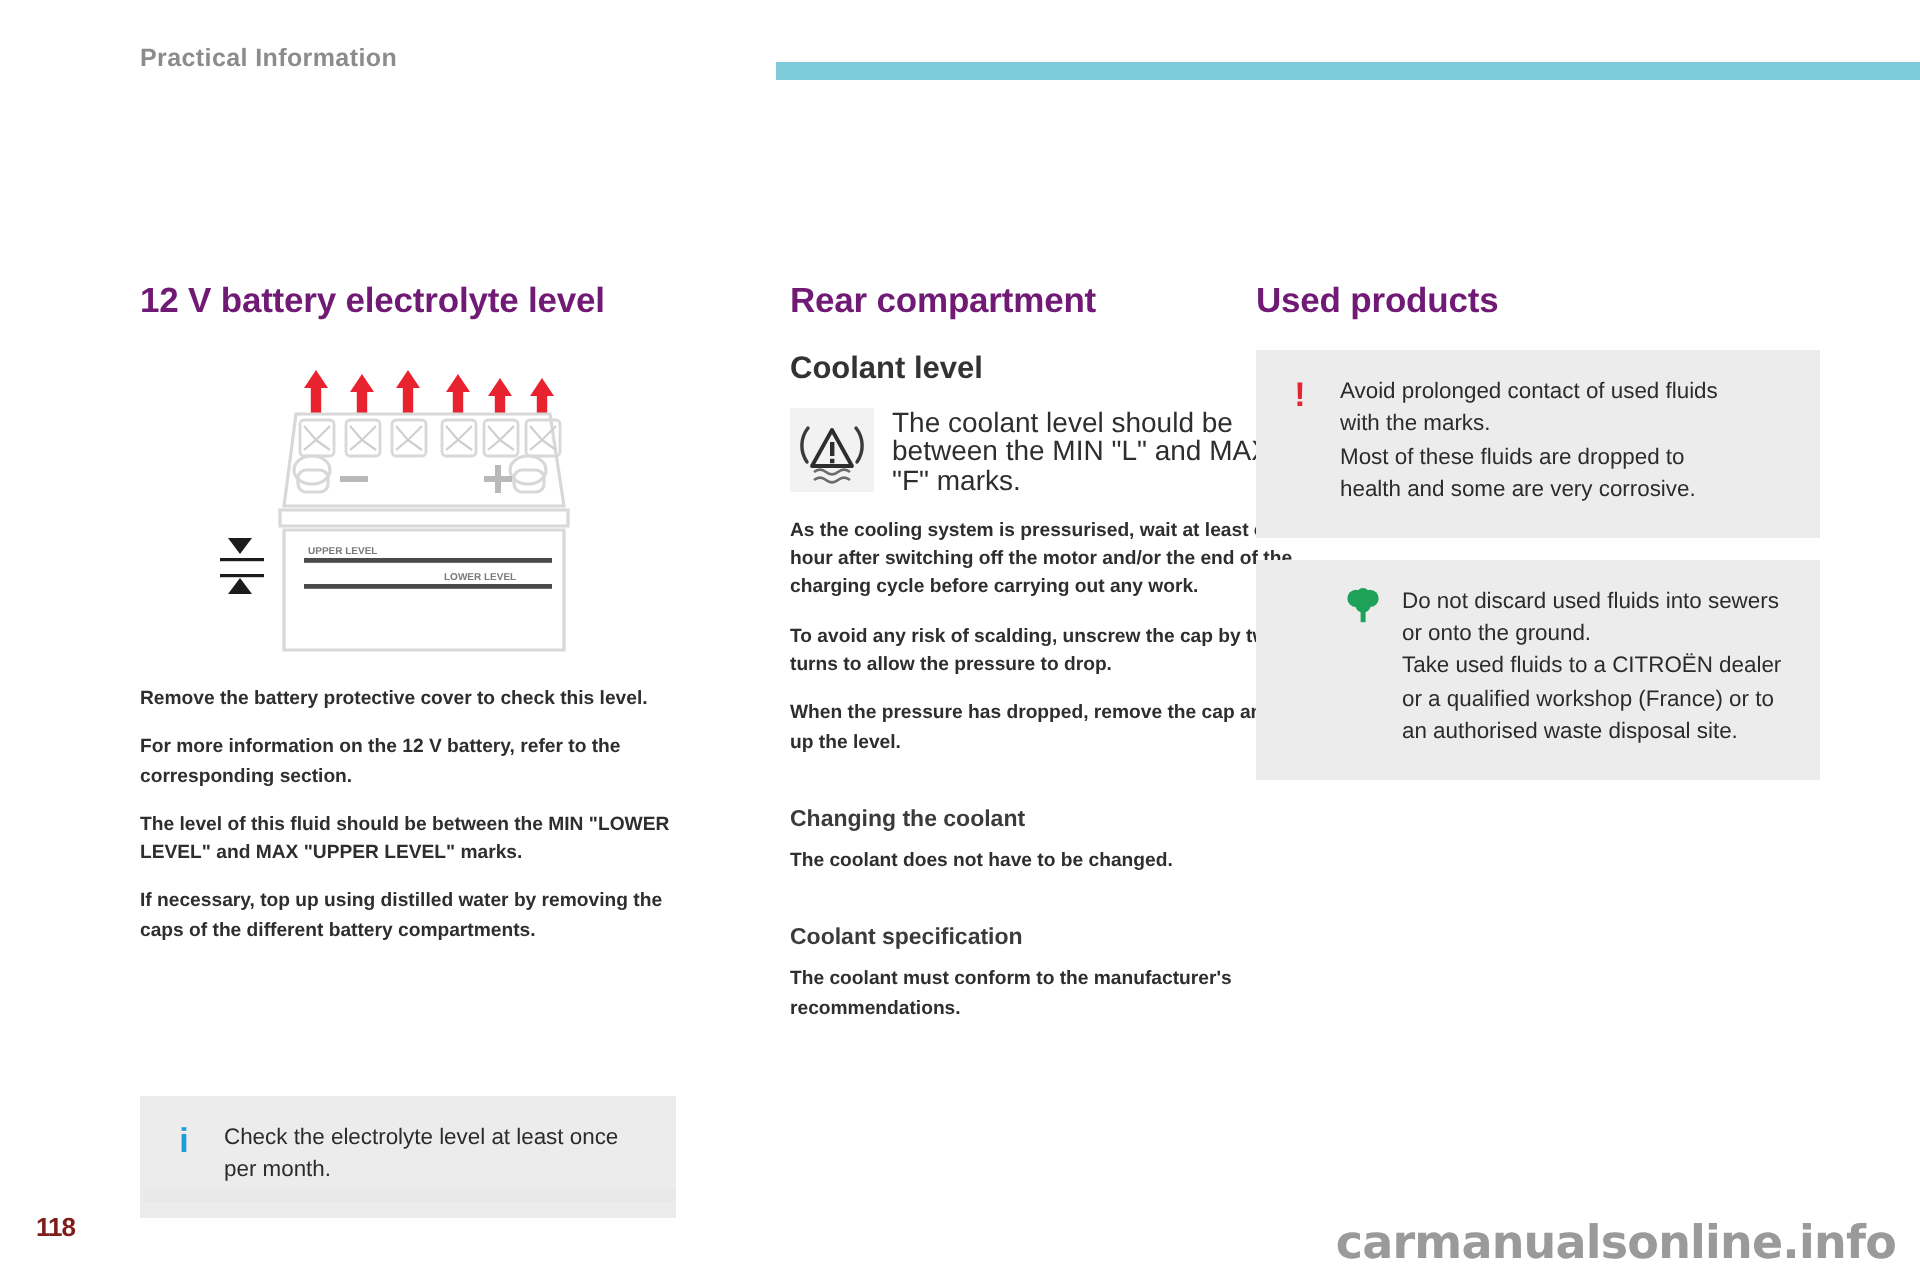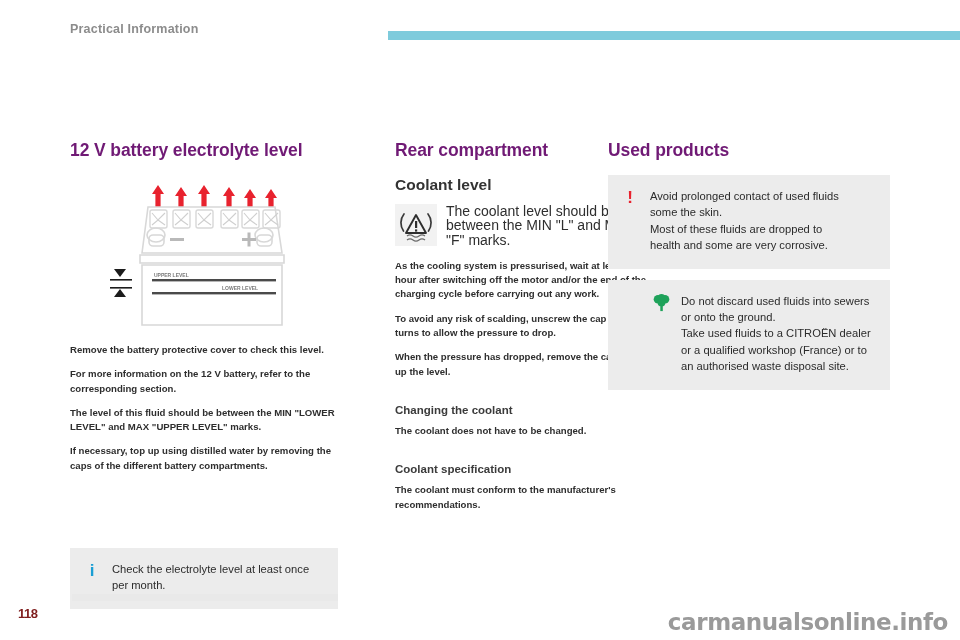--- a/index.html
+++ b/index.html
@@ -36,21 +36,21 @@
     background: #7ecbdc;
   }
 
   
   .col {
     position: absolute;
     top: 140px;
   }
   .col-1 { left: 70px;  width: 268px; }
   .col-2 { left: 355px; width: 262px; margin-left: 40px; }
-  .col-3 { left: 608px; width: 320px; }
+  .col-3 { left: 628px; width: 320px; }
 
   h1.sec {
     margin: 0 0 14px 0;
     font-size: 17.5px;
     line-height: 21px;
     font-weight: bold;
     color: #701a75;
     letter-spacing: -.1px;
   }
   h2.sub {
@@ -336,21 +336,21 @@
 <div class="col col-3">
 
   <h1 class="sec">Used products</h1>
 
   <div class="callout warn-box">
     <span class="cal-icon">
         <span class="icon-bang">!</span>
       </span>
     <span class="cal-text">
       <span class="cal-line">Avoid prolonged contact of used fluids</span>
-      <span class="cal-line">some the skin.</span>
+      <span class="cal-line">with the marks.</span>
       <span class="cal-line">Most of these fluids are dropped to</span>
       <span class="cal-line">health and some are very corrosive.</span>
     </span>
   </div>
 
   <div class="callout eco-box">
     <span class="cal-icon">
       <svg width="17" height="18" viewBox="0 0 17 18">
         <g fill="#1ea25a">
           <circle cx="5" cy="5.2" r="4.3"></circle>

